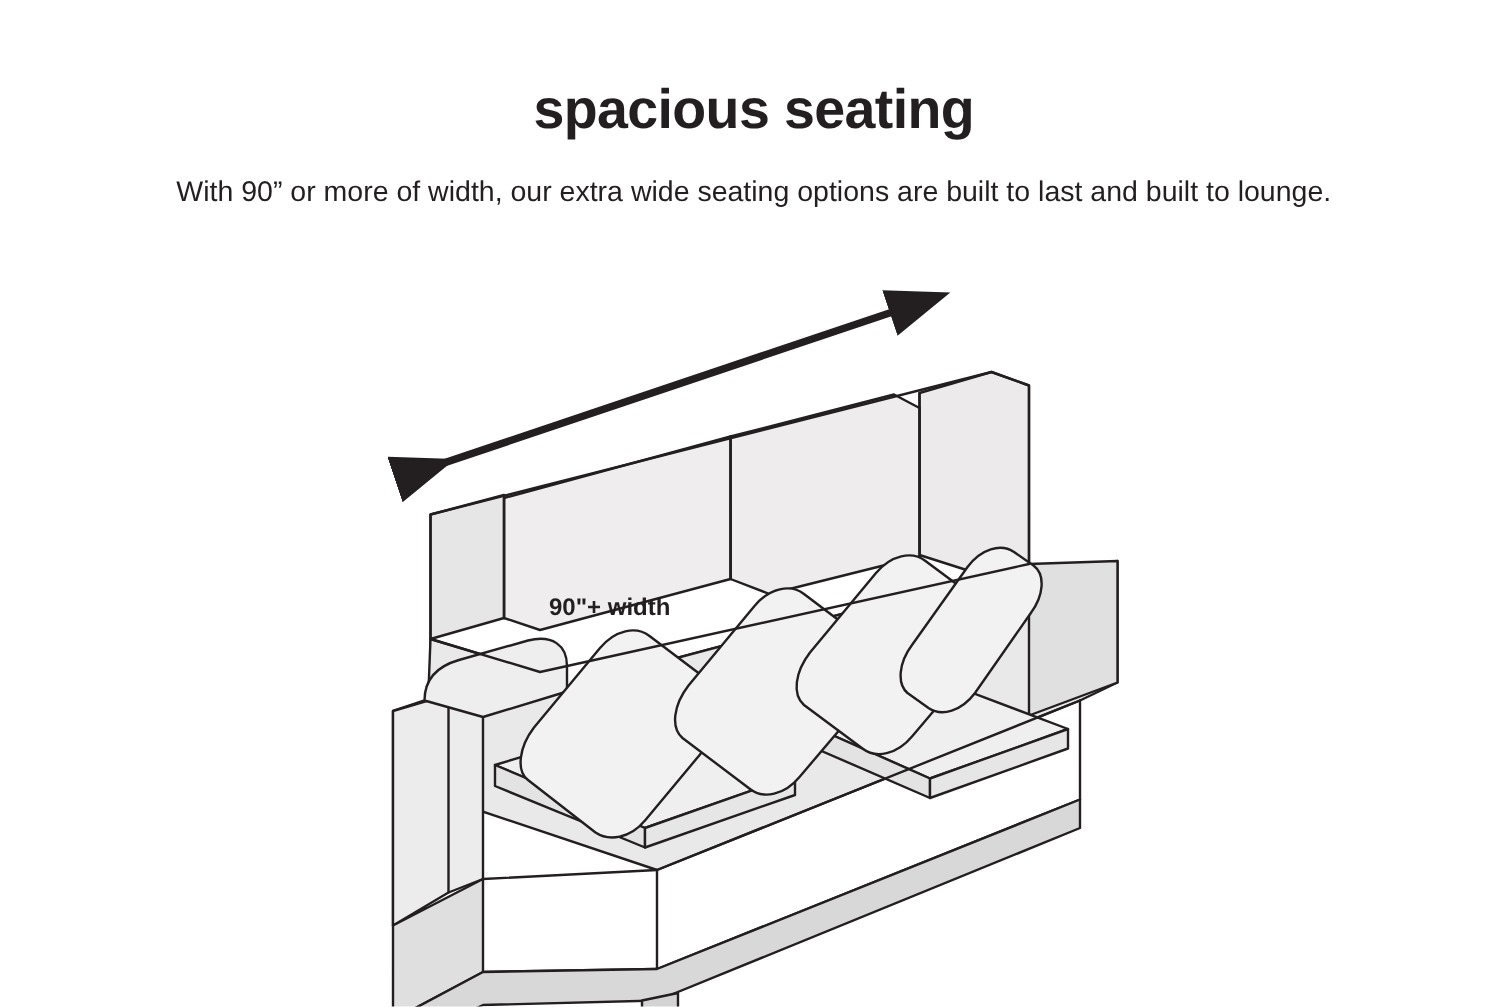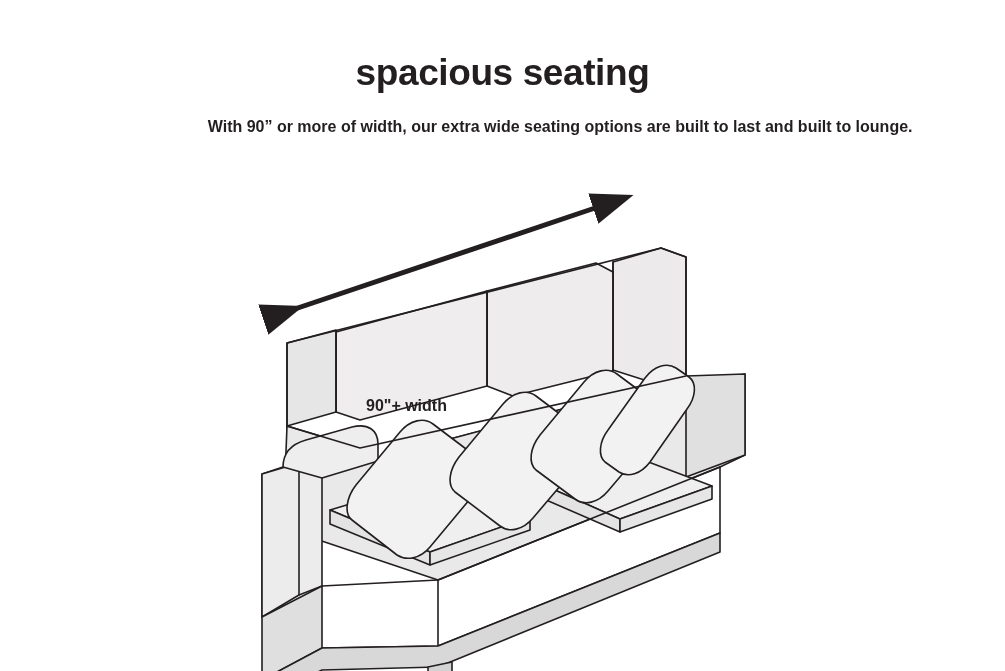--- a/index.html
+++ b/index.html
@@ -31,25 +31,24 @@
     letter-spacing: -0.4px;
     color: #231f20;
     line-height: 1.15;
   }
   .subcopy {
     position: absolute;
     top: 115px;
     left: 50%;
     transform: translateX(-50%);
     width: 820px;
-    text-align: right;
-    font-size: 16px;
+    text-align: center;
+    font-size: 19px;
     line-height: 1.45;
     color: #231f20;
-    font-weight: bold;
   }
   .subcopy .line {
     display: block;
   }
   .figure {
     position: absolute;
     top: 180px;
     left: 0;
     width: 1005px;
     height: 491px;

